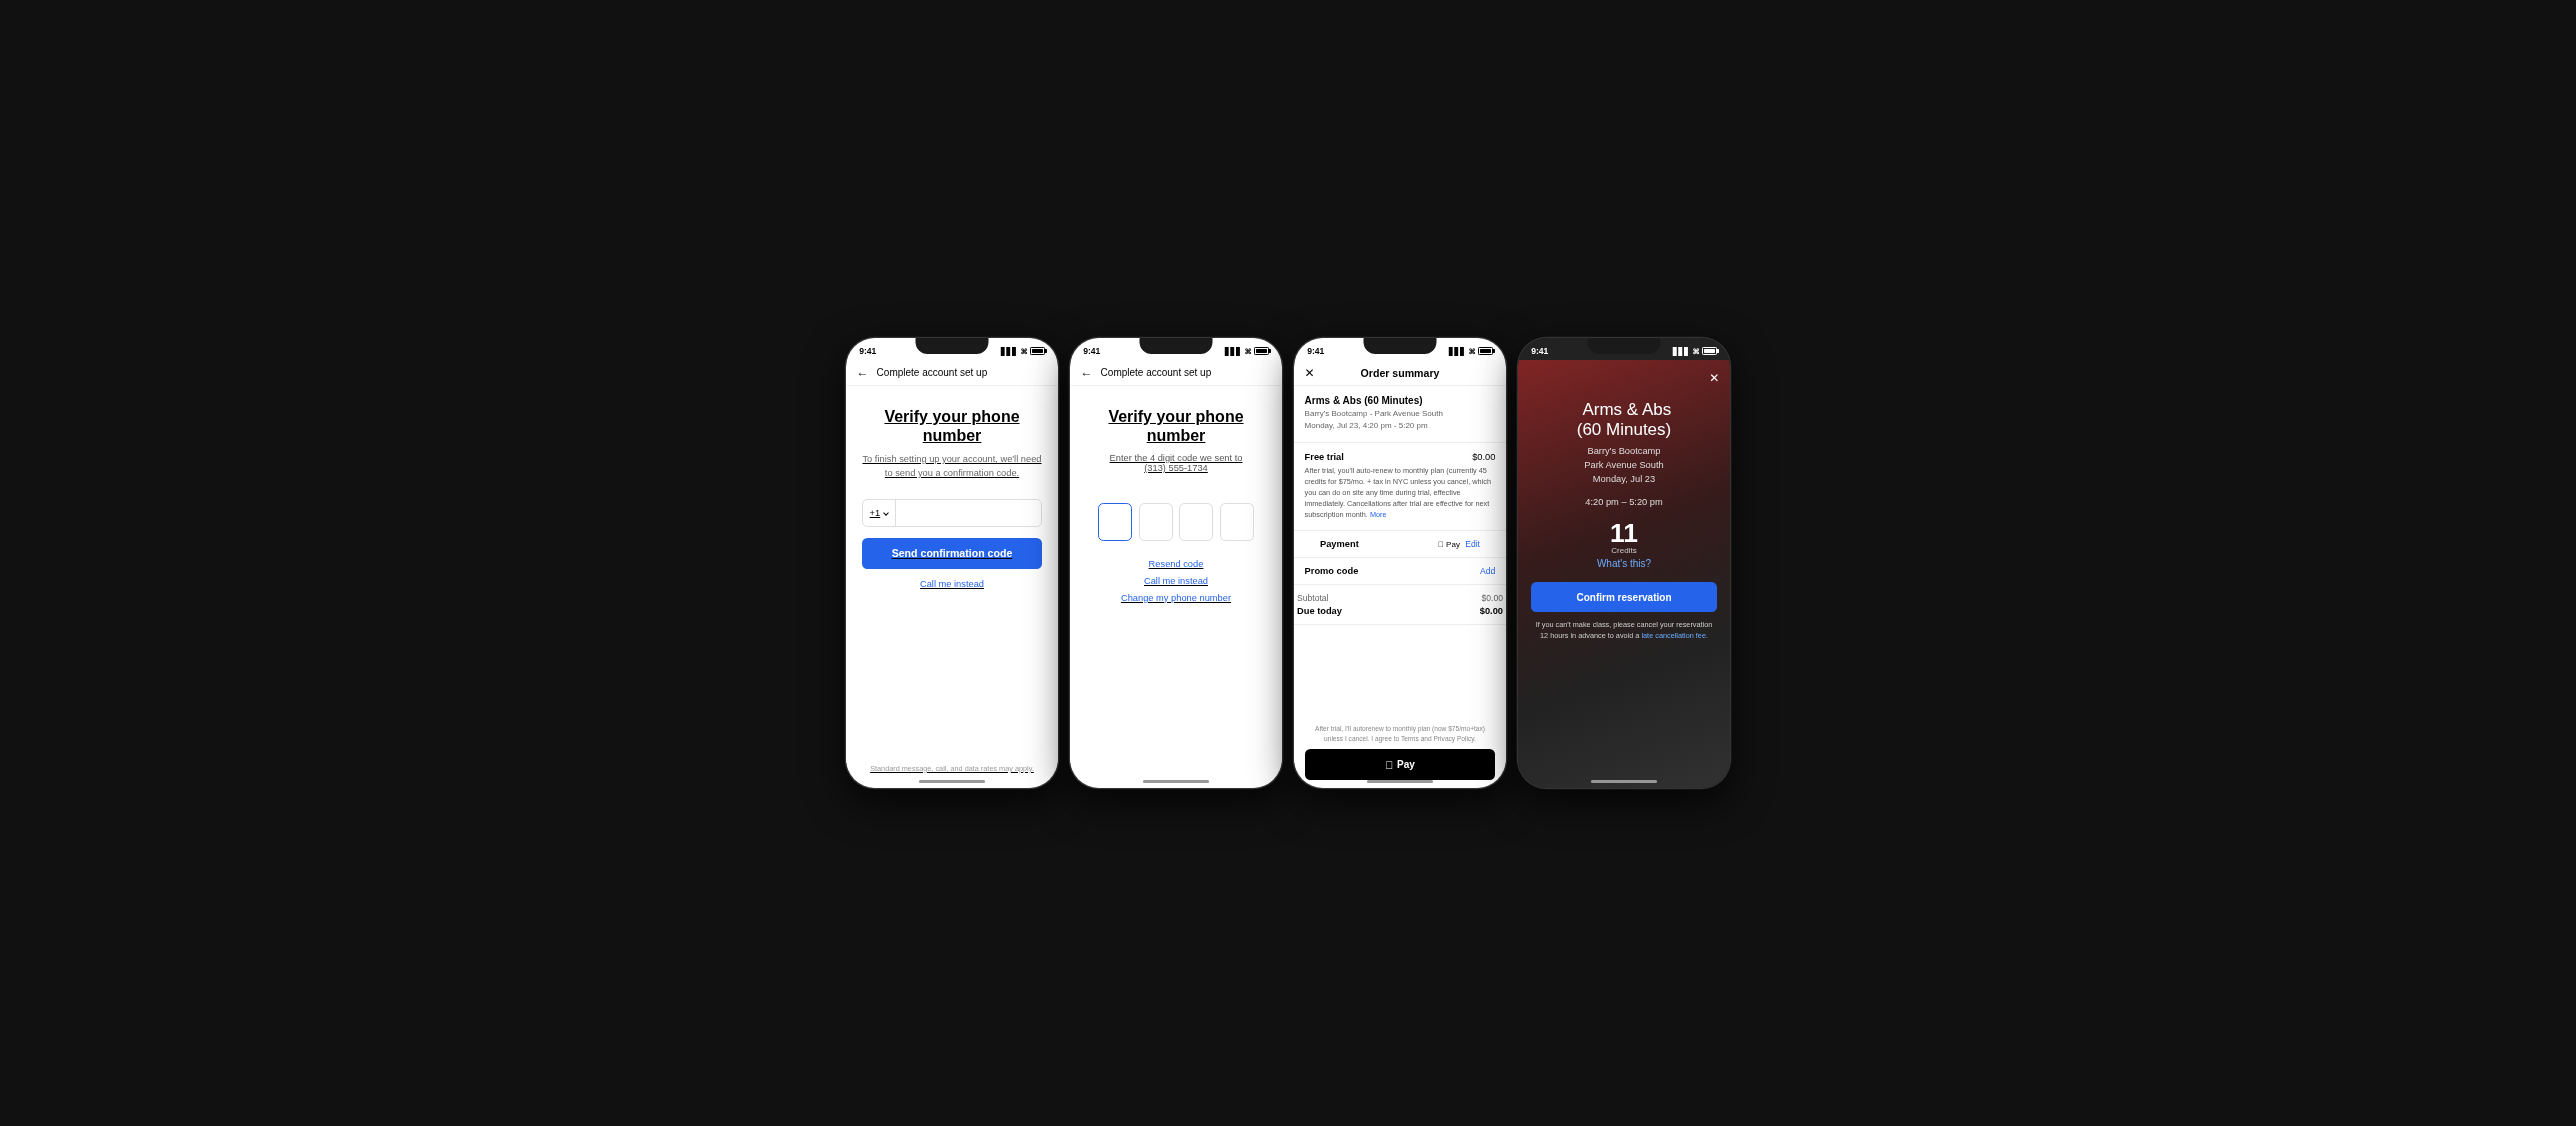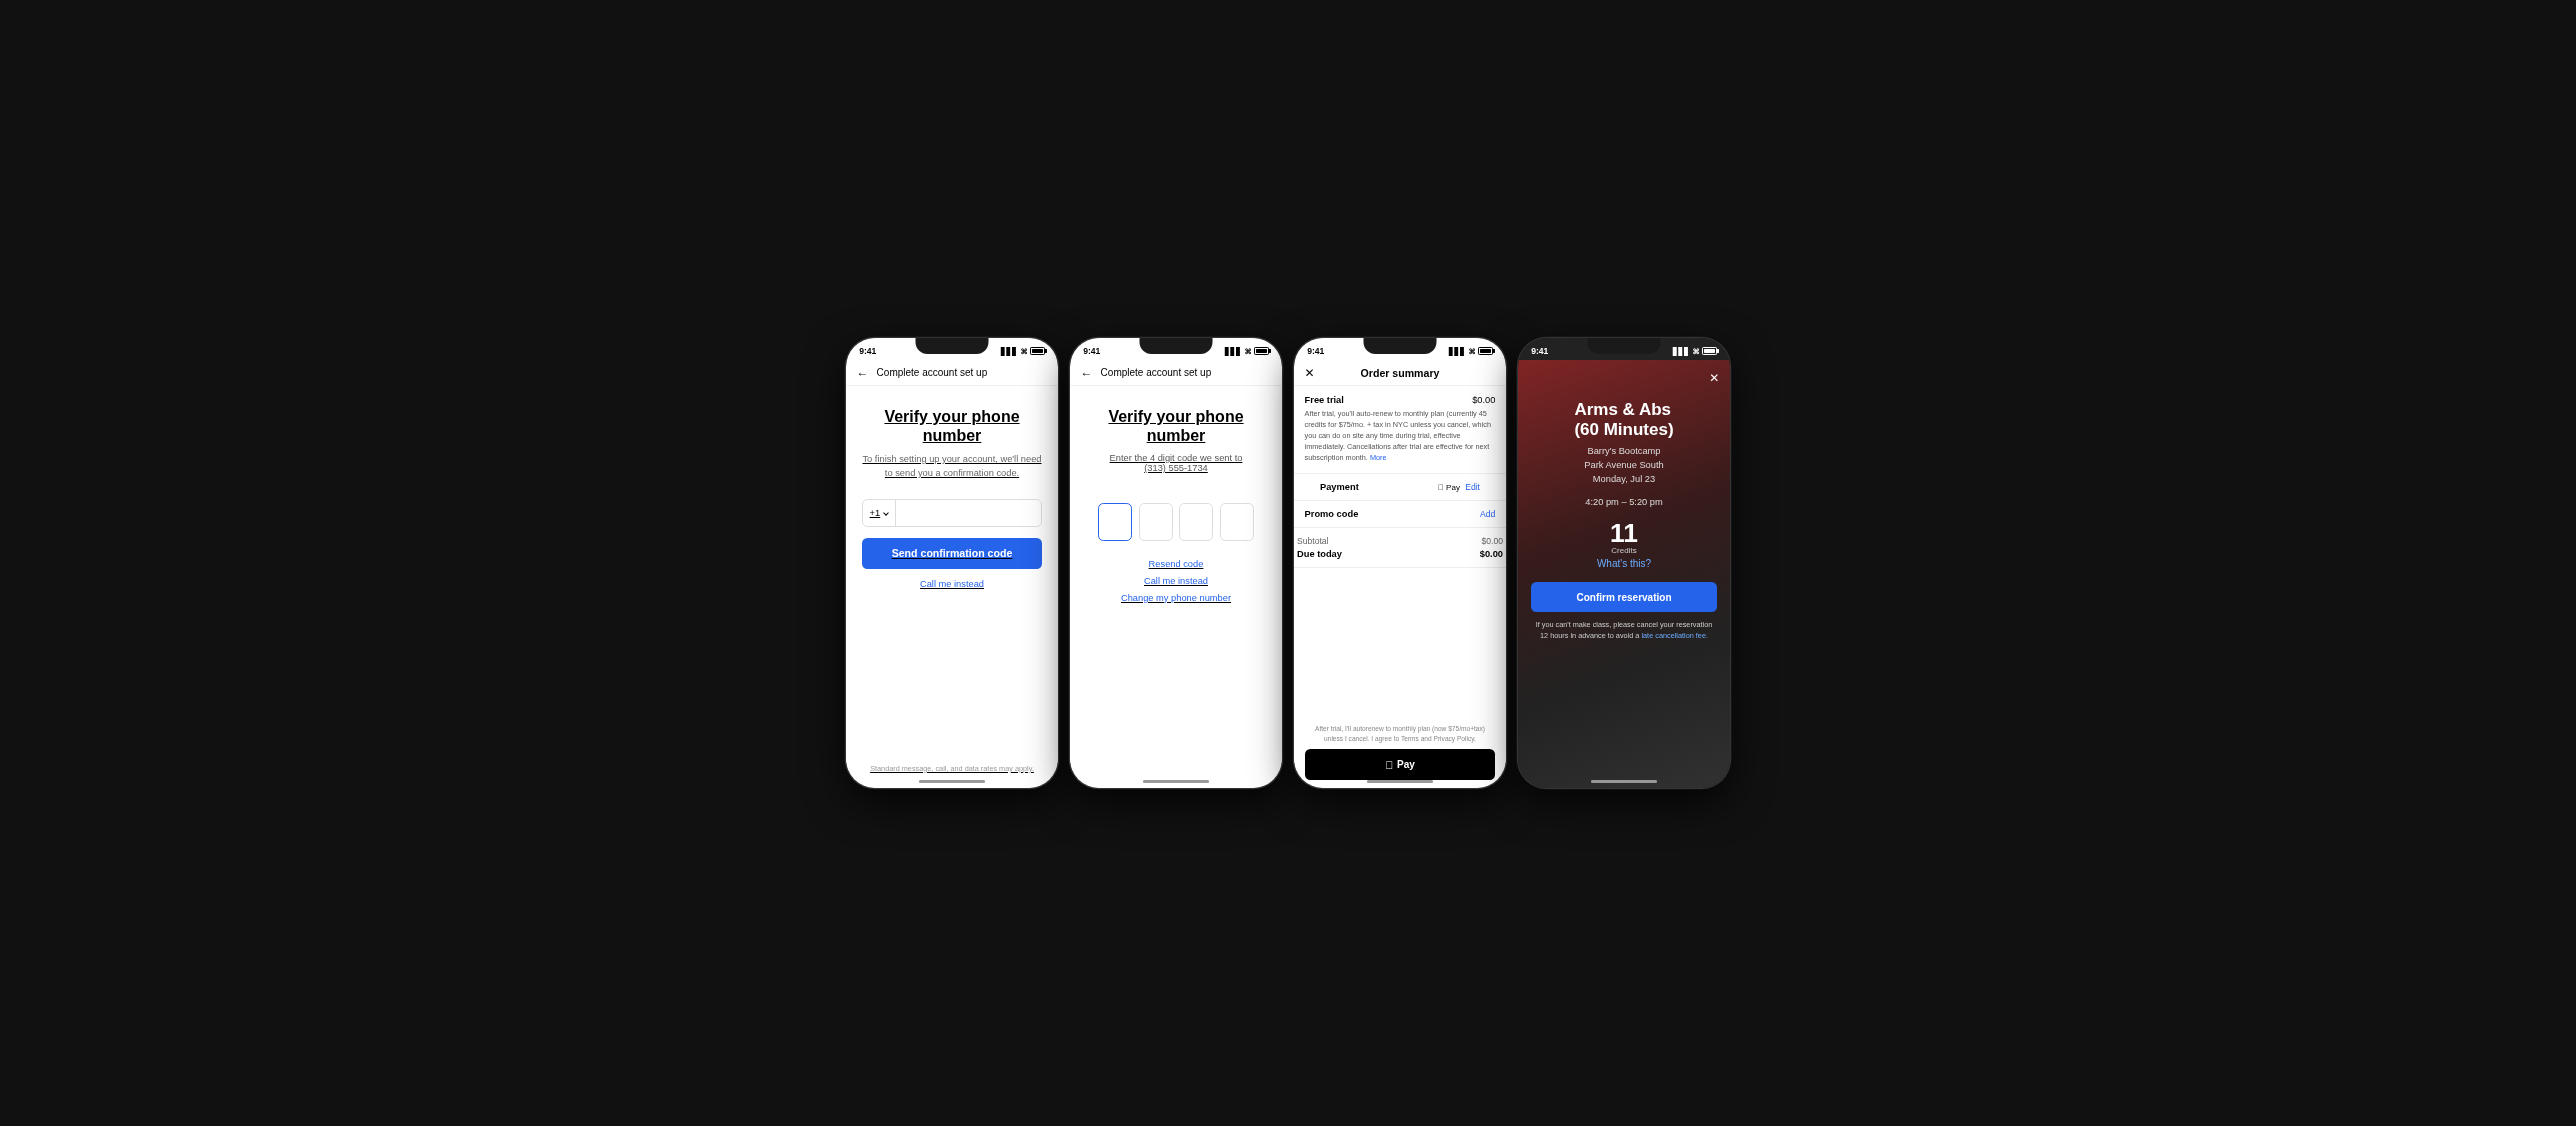--- a/index.html
+++ b/index.html
@@ -402,23 +402,23 @@
       position: relative;
       z-index: 5;
       flex: 1;
       display: flex;
       flex-direction: column;
       align-items: center;
       padding: 40px 13.2px 13.2px;
     }
     .confirm-class-title {
       font-size: 17px;
-      font-weight: 700;
+      font-weight: 400;
       color: #fff;
-      text-align: left;
+      text-align: right;
       margin-bottom: 6.6px;
       line-height: 1.15;
     }
     .confirm-location {
       font-size: 9.3px;
       color: #ddd;
       text-align: center;
       margin-bottom: 4px;
     }
     .confirm-date {
@@ -580,20 +580,25 @@
           <span>⌘</span>
           <span class="battery-icon">
               <span class="battery-fill"></span>
             </span>
         </div>
       </div>
       <div class="order-screen">
         <div class="order-nav">
           <span class="close-btn">✕</span>
           <span class="order-nav-title">Order summary</span>
+        </div>
+        <div class="order-section">
+          <div class="order-item-title">Arms &amp; Abs (60 Minutes)</div>
+          <div class="order-item-sub">Barry's Bootcamp - Park Avenue South</div>
+          <div class="order-item-sub">Monday, Jul 23, 4:20 pm - 5:20 pm</div>
         </div>
         <div class="order-section">
           <div class="order-row">
             <span class="order-row-title">Free trial</span>
             <span class="order-row-price">$0.00</span>
           </div>
           <div class="order-desc">
             <span>After trial, you'll auto-renew to monthly plan (currently 45 credits for $75/mo. + tax in NYC unless you cancel, which you can do on site any time during trial, effective immediately. Cancellations after trial are effective for next subscription month.</span>
             <span class="more-link">More</span>
           </div>

